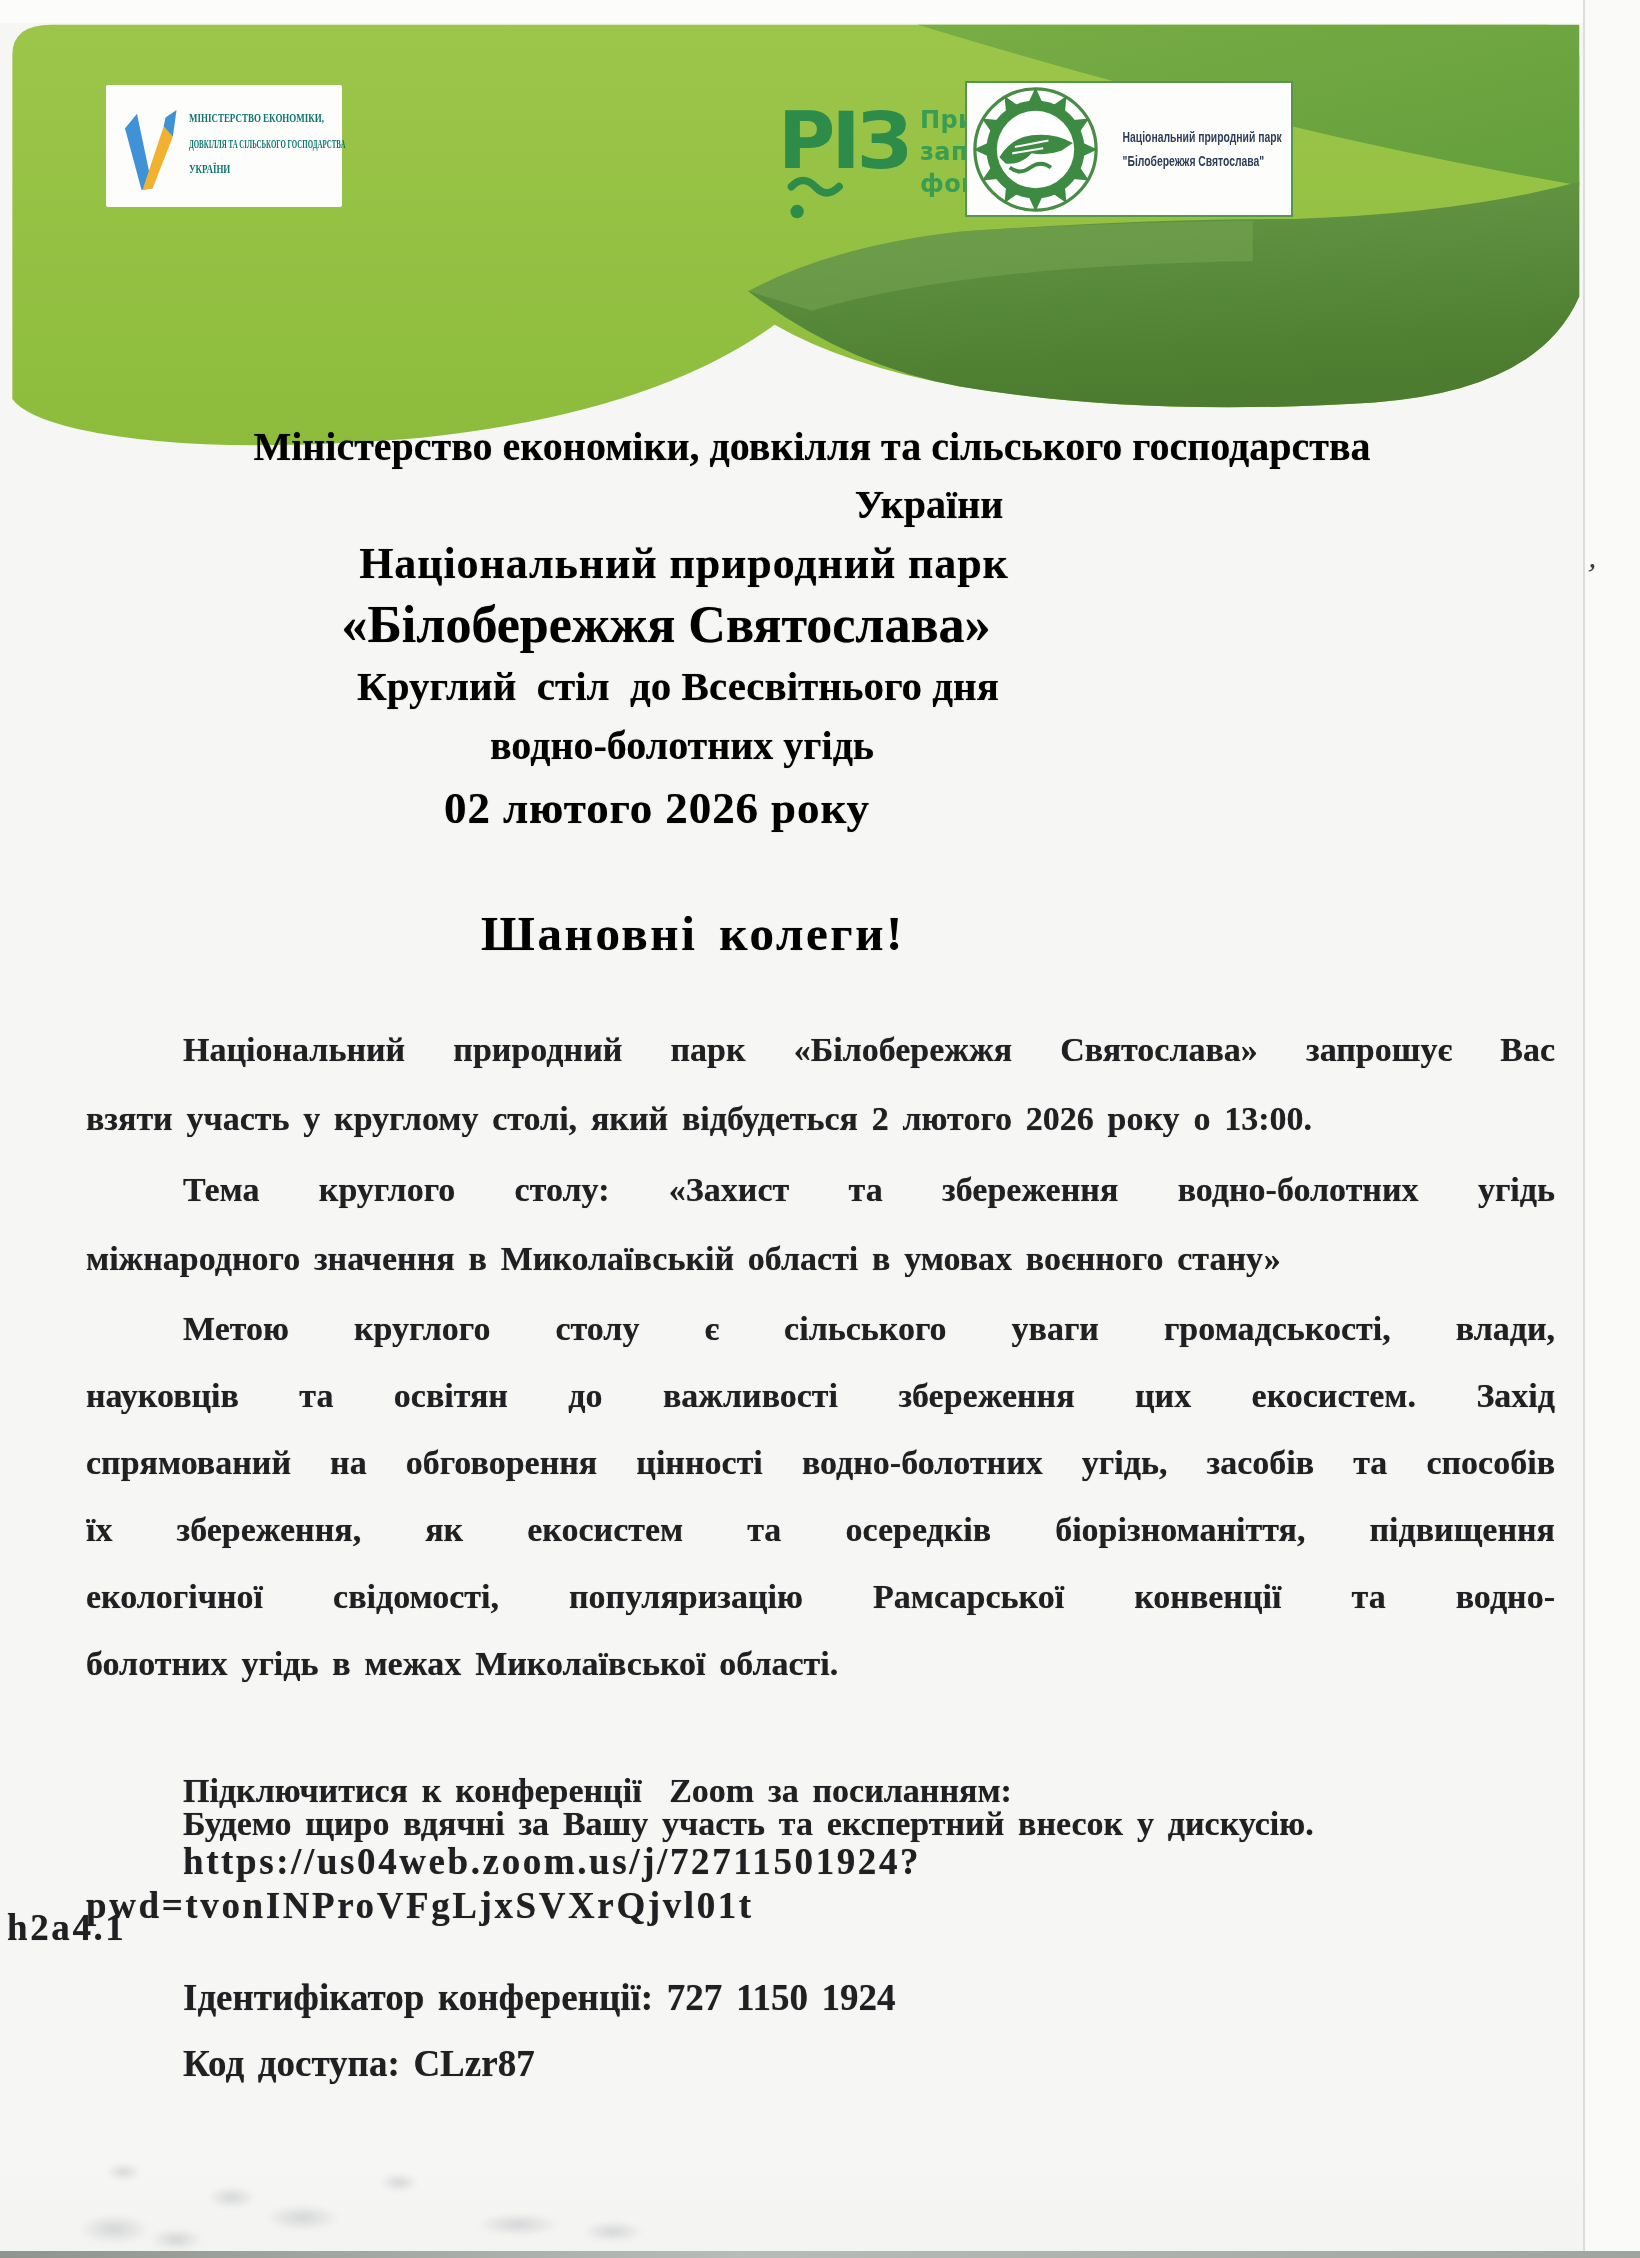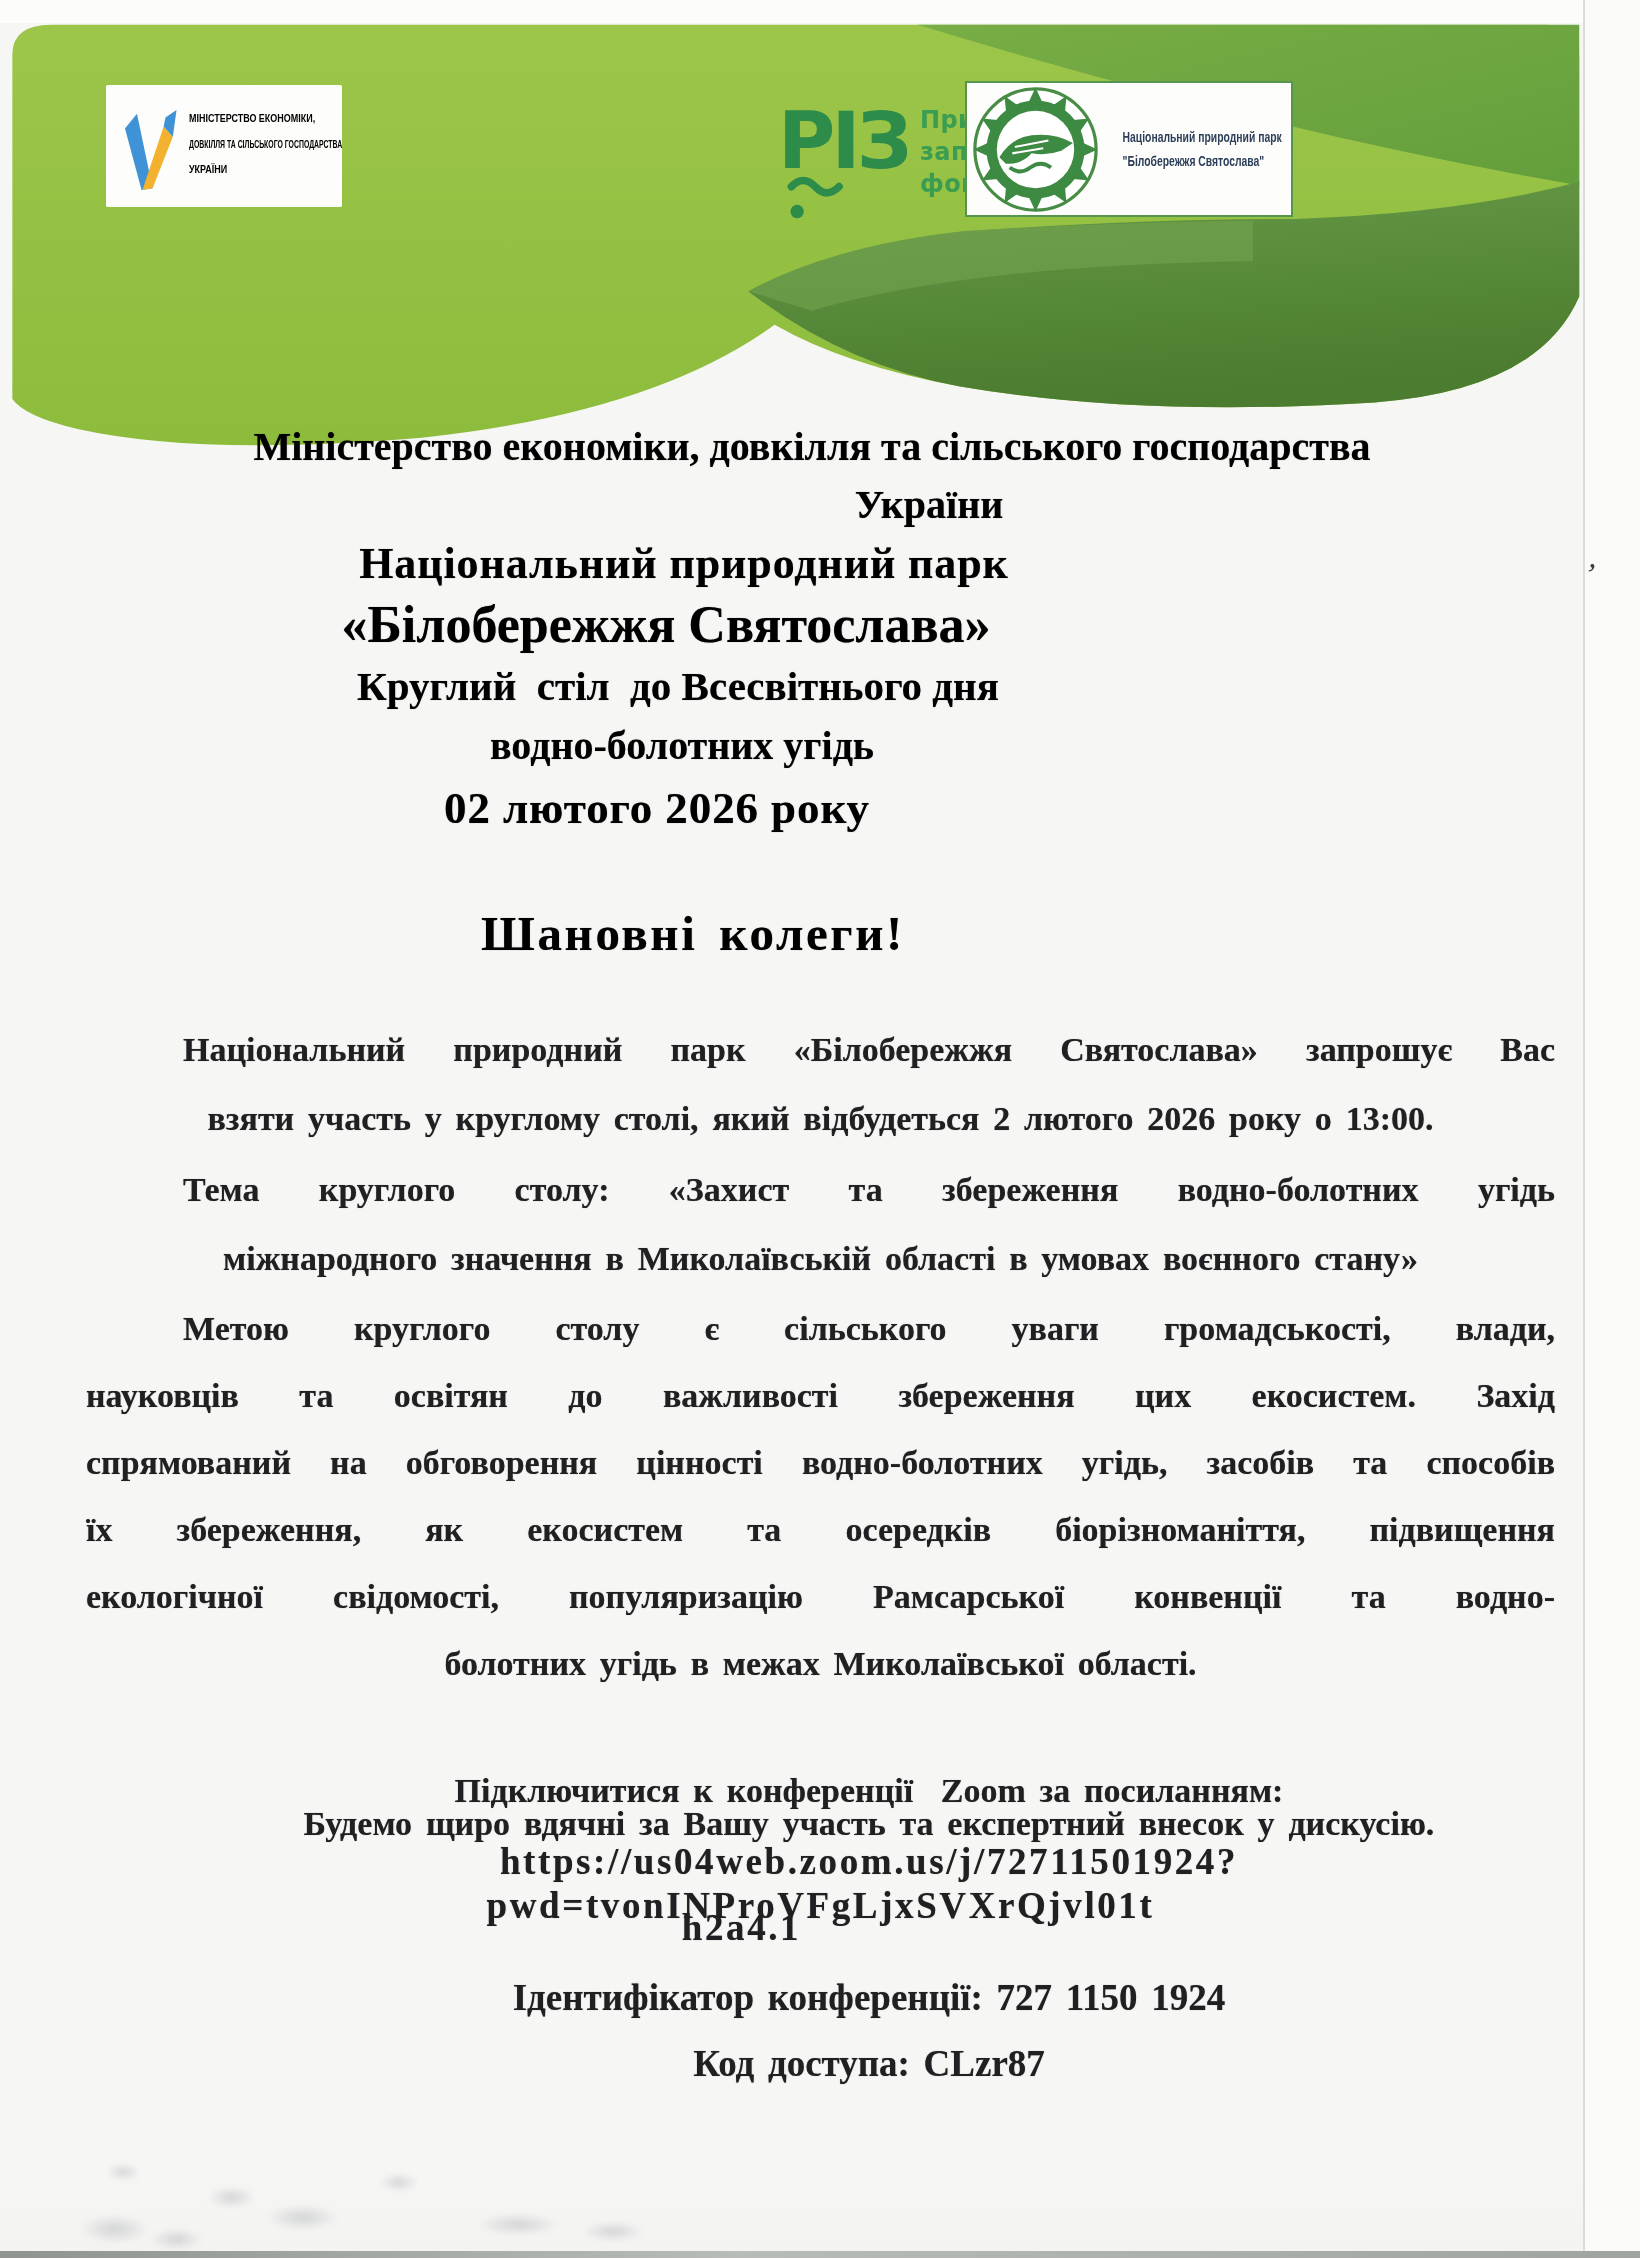--- a/index.html
+++ b/index.html
@@ -9,21 +9,21 @@
   .abs{position:absolute;}
 
   
   #banner{position:absolute;left:0;top:0;width:1641px;height:459px;}
 
   
   .logo-box{position:absolute;background:#fdfdfc;}
   #ministry-box{left:106px;top:85px;width:236px;height:122px;border-radius:1.8px;}
   #ministry-box svg{position:absolute;left:10.6px;top:14px;}
   .min-text{position:absolute;left:83px;top:21px;width:155px;
-            font-family:Liberation Sans, sans-serif;font-weight:700;color:#000000;}
+            font-family:Liberation Serif, serif;font-weight:700;color:#0f766e;}
   .min-line{font-size:11.5px;line-height:25.6px;white-space:nowrap;transform-origin:left center;}
   .sx78{transform:scaleX(.78);} .sx60{transform:scaleX(.60);}
 
   #pzf-logo{left:775px;top:92px;width:388px;height:132px;}
   #pzf-mark-svg{position:absolute;left:0;top:5.3px;}
   .pzf-text{position:absolute;left:145px;top:12.4px;font-family:"DejaVu Sans",sans-serif;
             font-weight:700;color:#3a9d51;font-size:24px;line-height:32px;letter-spacing:0.4px;}
 
   #park-box{left:965px;top:81px;width:328px;height:136px;border:2.6px solid #55954d;box-sizing:border-box;}
   #park-box svg{position:absolute;left:3.5px;top:1.8px;}
@@ -38,21 +38,21 @@
   #h2{left:929px;top:481px;font-size:40px;}
   #h3{left:684px;top:538px;font-size:44px;letter-spacing:0.9px;}
   #h4{left:666px;top:595px;font-size:52px;}
   #h5{left:678px;top:662px;font-size:41px;text-align:center;}
   #h6{left:682px;top:722px;font-size:40px;}
   #h7{left:657px;top:782px;font-size:45px;letter-spacing:0.9px;}
   #salutation{left:693px;top:905px;font-size:49px;letter-spacing:2.6px;word-spacing:7px;}
 
   
   .bl{position:absolute;left:86px;width:1469px;font-size:34px;font-weight:700;
-      color:#202022;text-shadow:0 0 0.9px rgba(25,25,25,.5);line-height:1.2;text-align:center;}
+      color:#202022;text-shadow:0 0 0.9px rgba(25,25,25,.5);line-height:1.2;}
   .jl{text-align:justify;text-align-last:justify;}
   .ind{text-indent:97px;}
   .lastln{word-spacing:5.3px;}
   .lnk{font-size:37px;letter-spacing:2.6px;
        text-decoration-thickness:4.4px;text-underline-offset:8.8px;}
   .meta{font-size:37px;word-spacing:4.4px;}
 
   
   #paper-edge{left:1583px;top:0;width:1.8px;height:2258px;background:#dcdcda;}
   #paper-right{left:1584px;top:0;width:56px;height:2258px;background:#fafaf9;}

